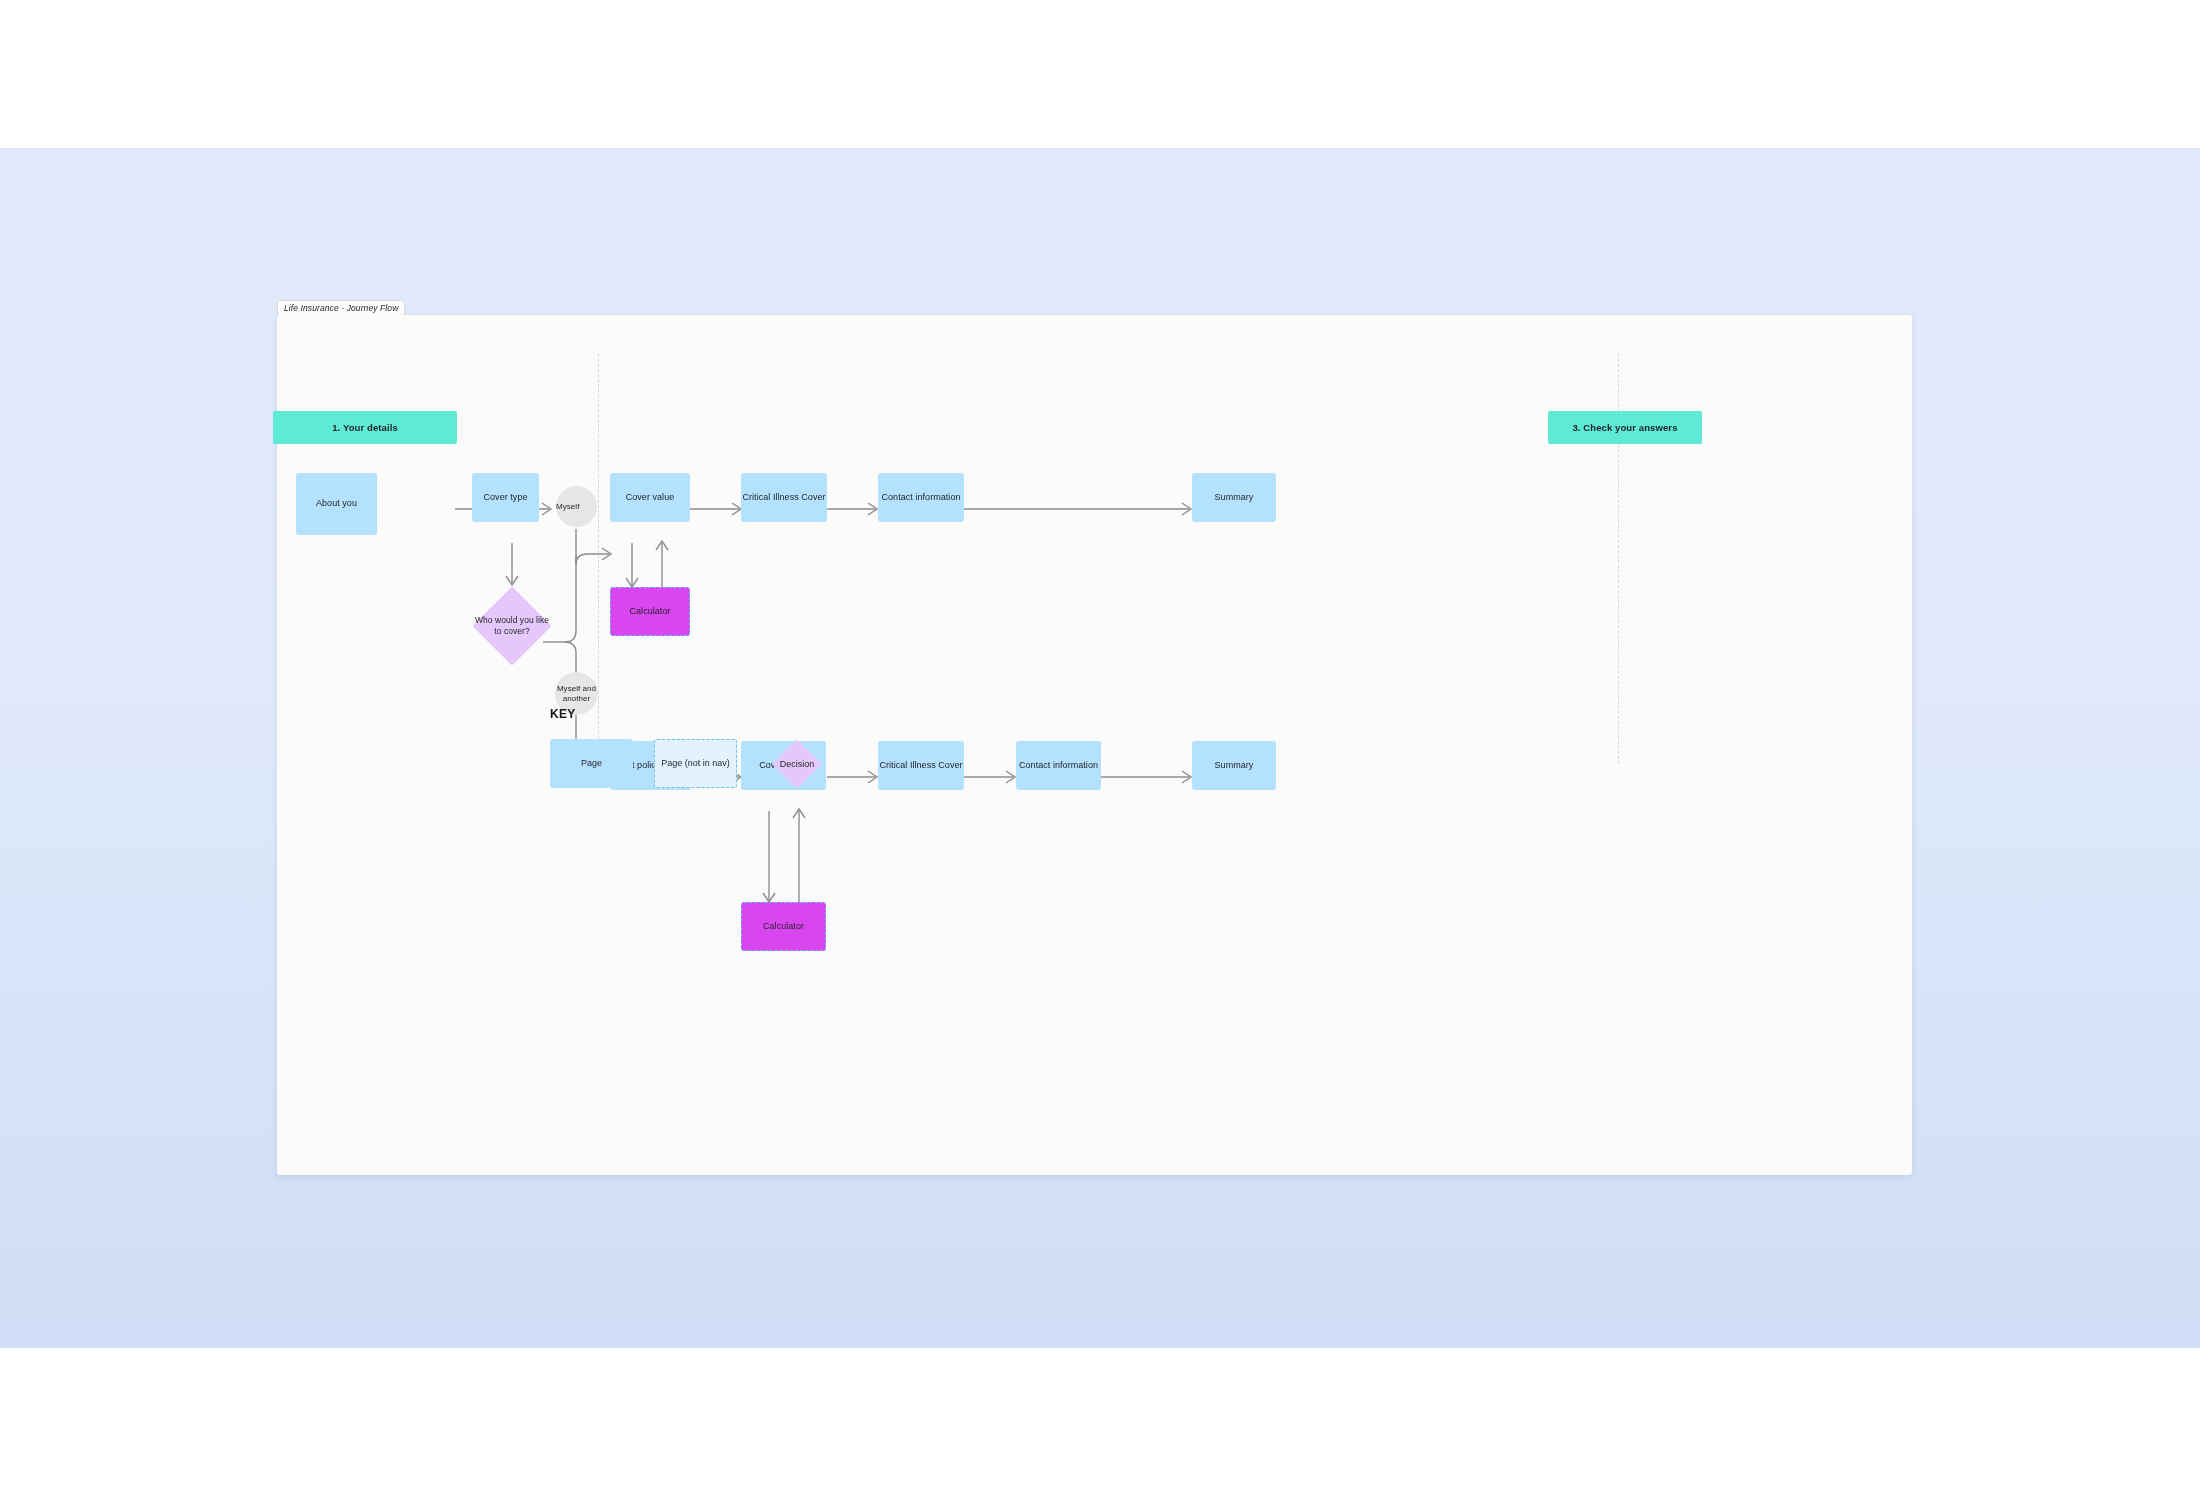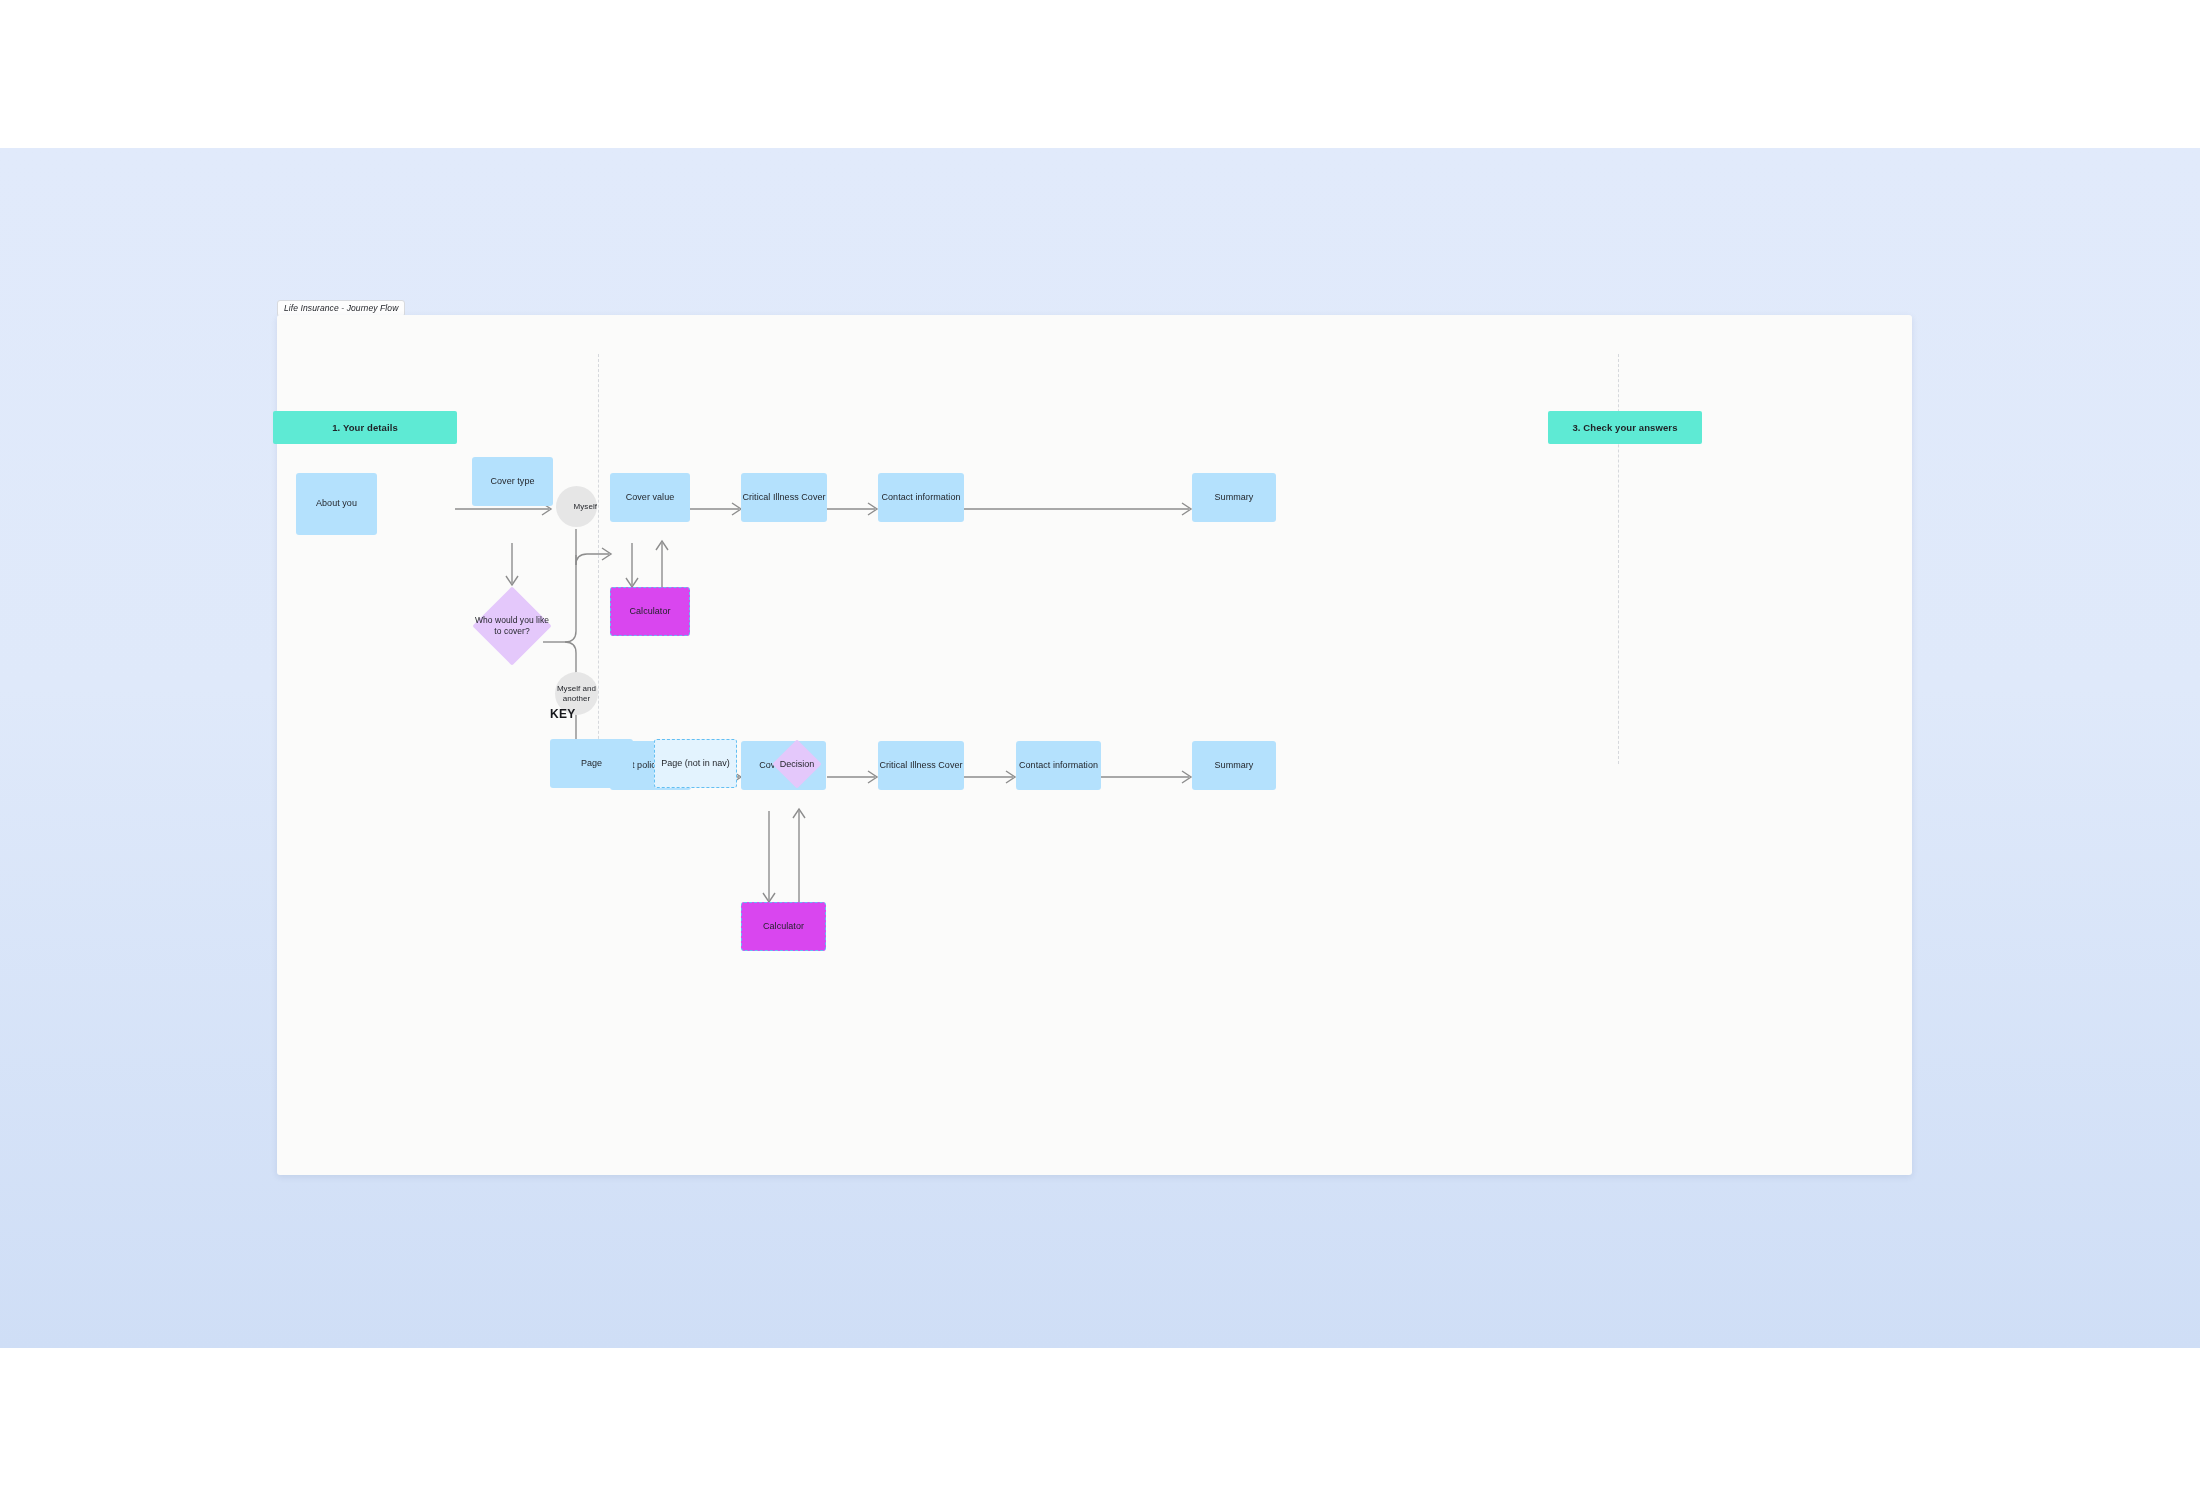--- a/index.html
+++ b/index.html
@@ -127,21 +127,21 @@
     letter-spacing: 0.05px;
   }
 
   
   .branch-circle {
     position: absolute;
     background: #e6e6e6;
     border-radius: 50%;
     display: flex;
     align-items: center;
-    justify-content: flex-end;
+    justify-content: flex-start;
     text-align: center;
   }
   .branch-circle span {
     font-size: 8px;
     color: #1f2126;
     line-height: 1.25;
     letter-spacing: 0.05px;
   }
 
   
@@ -274,21 +274,21 @@
     <polyline class="arrowhead" points="486,578 492,587 498,578"></polyline>
 
     <line x1="522" y1="587" x2="522" y2="496"></line>
     <polyline class="arrowhead" points="516,503 522,494 528,503"></polyline>
   </svg>
 
   <div class="node page" style="left:19px; top:158px; width:81px; height:62px;">
     <span>About you</span>
   </div>
 
-  <div class="node page" style="left:195px; top:142px; width:81px; height:49px;align-items:center;">
+  <div class="node page" style="left:195px; top:158px; width:67px; height:49px;align-items:center;">
     <span>Cover type</span>
   </div>
 
   <div class="diamond-wrap" style="left:196px; top:272px; width:78px; height:78px;">
     <div class="diamond-shape" style="width:56px; height:56px;"></div>
     <span>Who would you like to cover?</span>
   </div>
 
   <div class="branch-circle" style="left:279px; top:171px; width:41px; height:41px;">
     <span>Myself</span>

